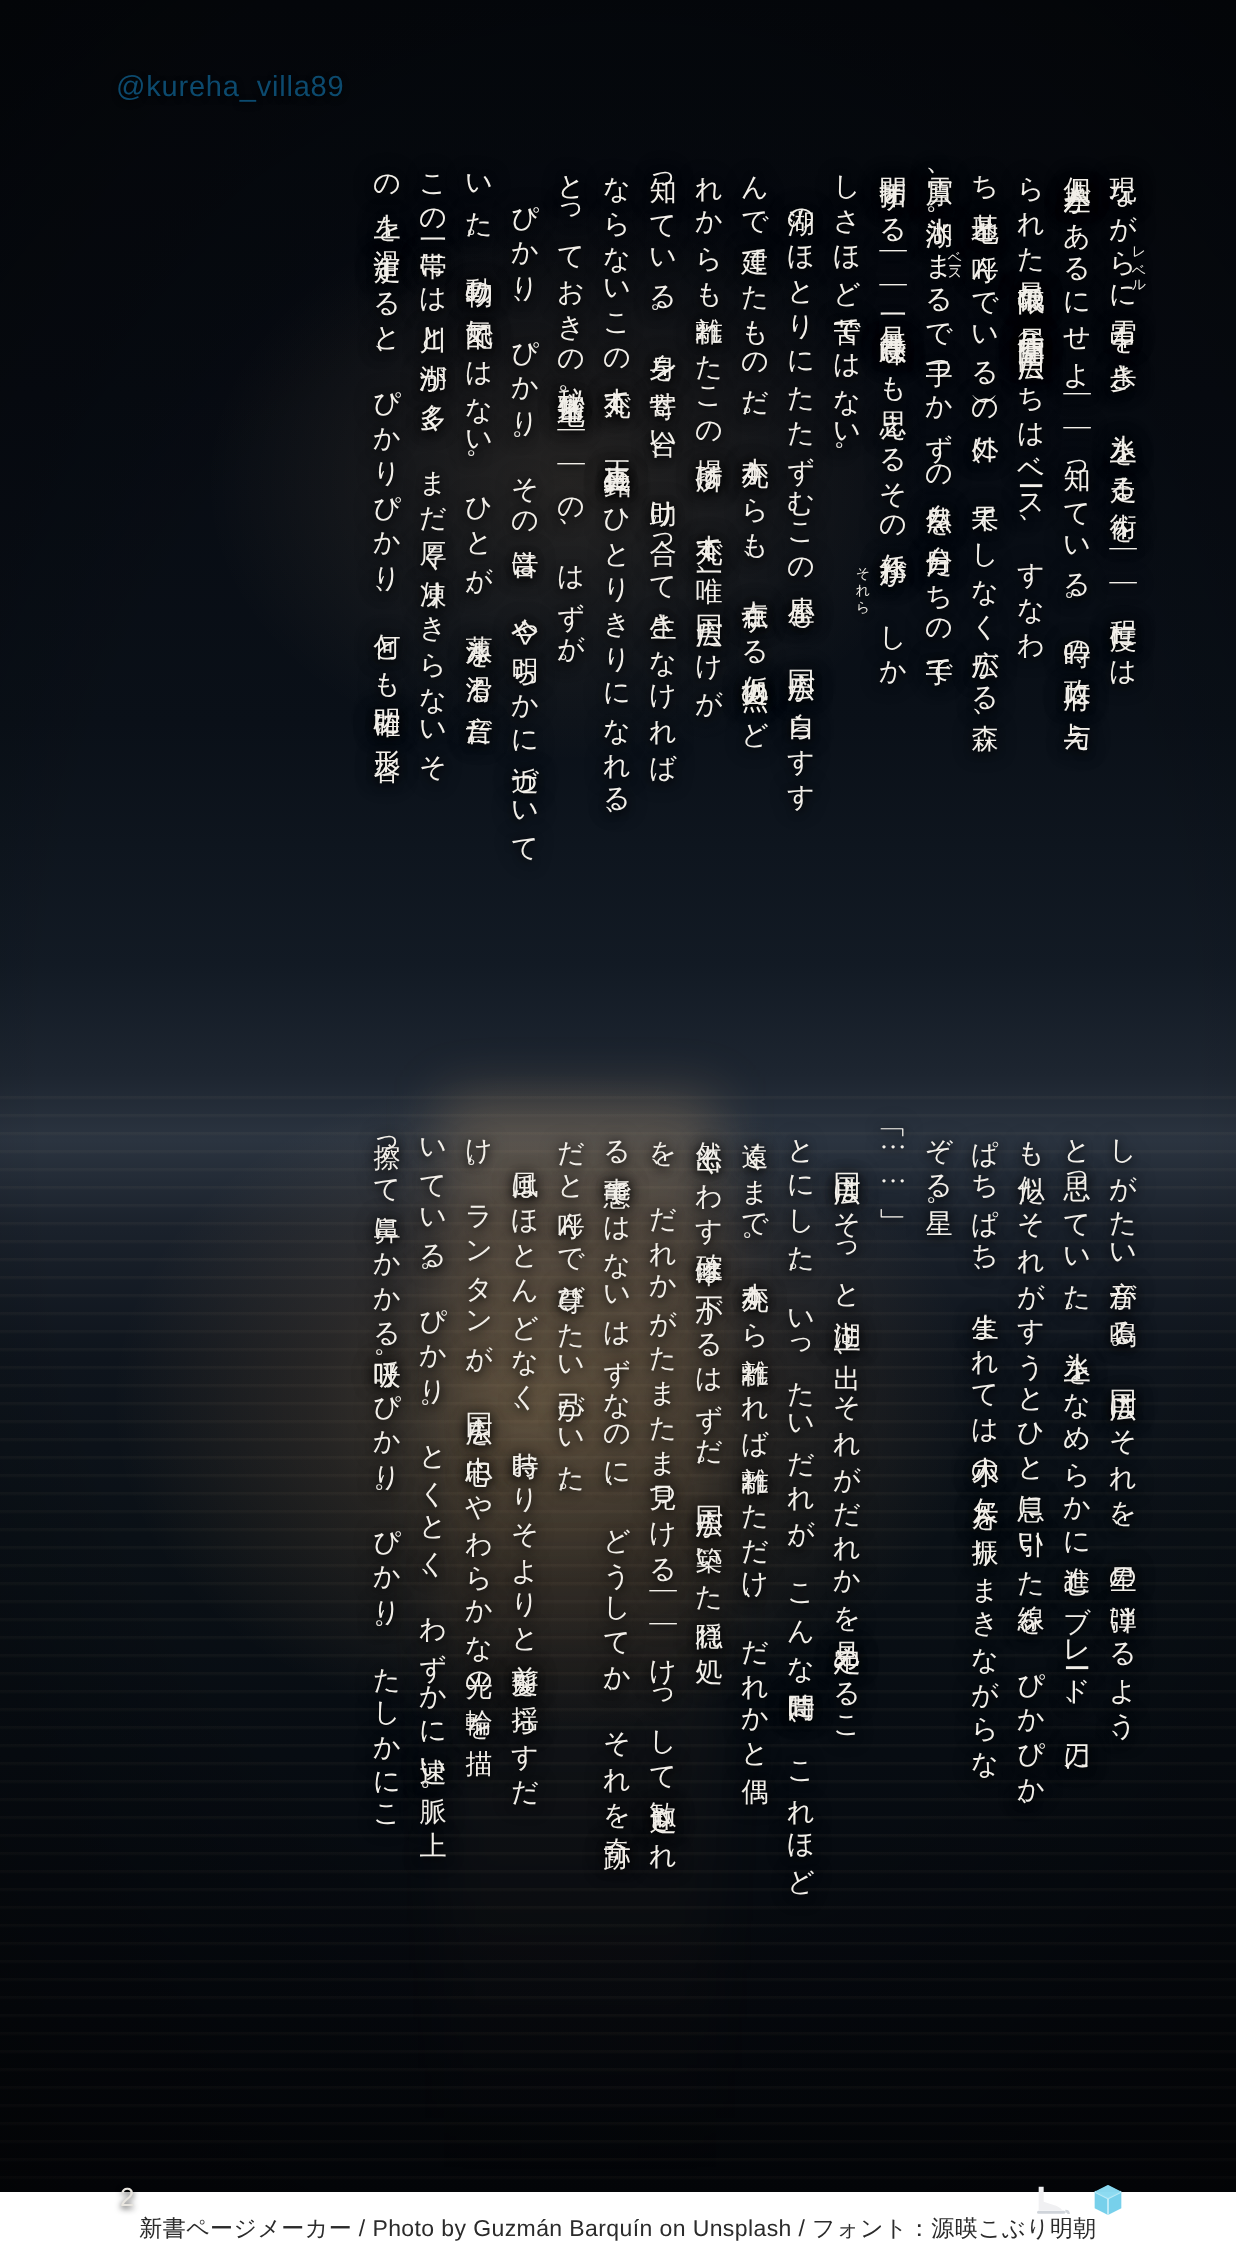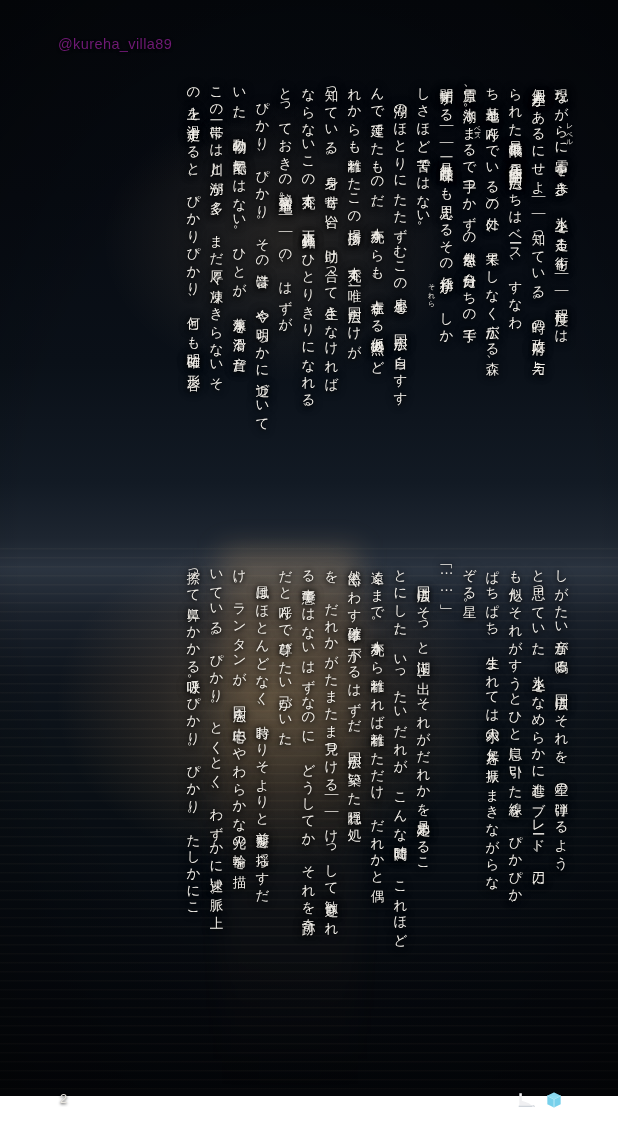--- a/index.html
+++ b/index.html
@@ -76,21 +76,21 @@
     inset: 0;
     background: radial-gradient(ellipse 110% 85% at 50% 50%, rgba(0,0,0,0) 42%, rgba(0,0,0,0.55) 88%, rgba(0,0,0,0.78) 100%);
     pointer-events: none;
   }
 
   
   #handle {
     position: absolute;
     top: 36px;
     left: 58px;
-    color: #701a75;
+    color: #0c4a6e;
     font-size: 14.5px;
     letter-spacing: .4px;
     font-family: "Liberation Sans", sans-serif;
     z-index: 6;
     text-shadow: 0 1px 3px rgba(0,0,0,.9);
   }
 
   
   .vcols {
     position: absolute;
@@ -249,14 +249,15 @@
     <span class="ico">
       <svg viewBox="0 0 24 24" width="20" height="20" aria-hidden="true">
         <path d="M4 7 L12 3 L20 7 L20 17 L12 21 L4 17 Z" fill="#5fc8e8" opacity="0.85"></path>
         <path d="M4 7 L12 11 L20 7" stroke="#bdeaf7" stroke-width="1.2" fill="none"></path>
         <path d="M12 11 L12 21" stroke="#bdeaf7" stroke-width="1.2" fill="none"></path>
         <path d="M4 7 L12 3 L20 7 L12 11 Z" fill="#8fdcf2" opacity="0.9"></path>
       </svg>
     </span>
   </div>
 
+  <div id="caption">新書ページメーカー / Photo by Guzmán Barquín on Unsplash / フォント：源暎こぶり明朝</div>
 
 </div>
 
 </body></html>

